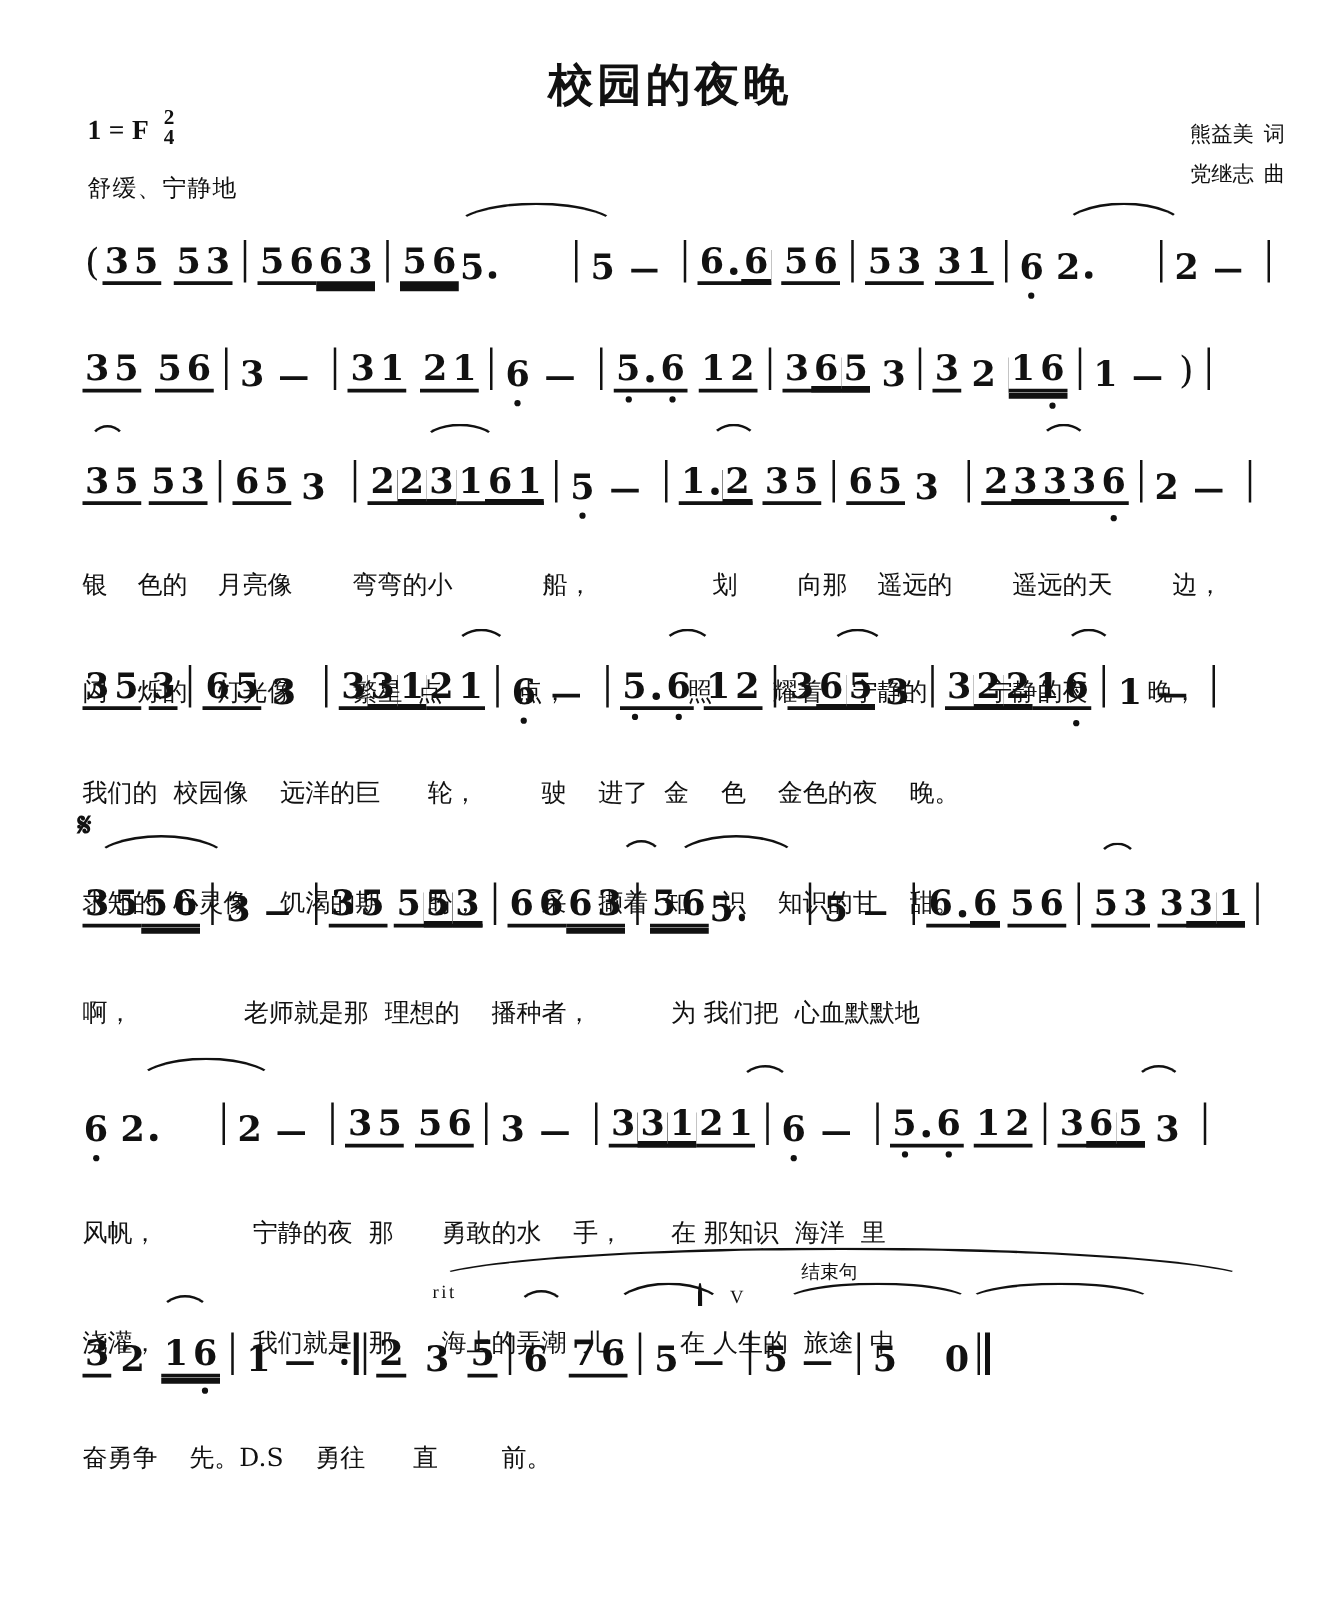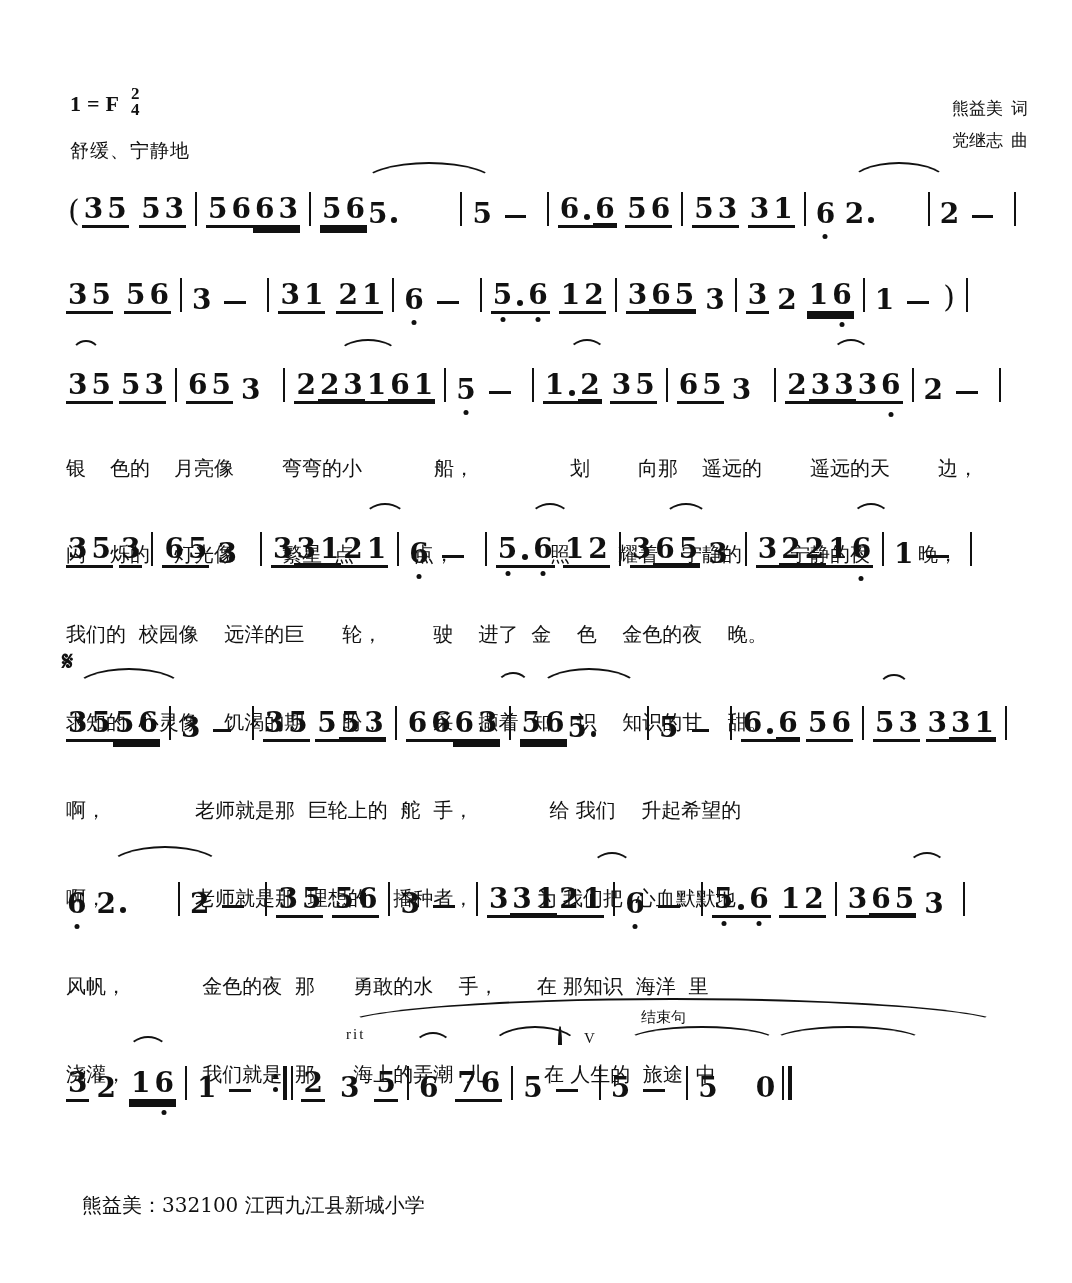--- a/index.html
+++ b/index.html
@@ -76,20 +76,21 @@
 
   
   .footer{position:absolute;left:82px;font-size:20px;font-family:"DejaVu Serif",serif;white-space:nowrap;}
   .footer.f2{opacity:.55;}
 </style>
 </head>
 <body>
 
 <div id="sheet">
 
+  <div class="title">校园的夜晚</div>
 
   <div class="keysig">
     <span>1</span>
     <span class="eq">=</span>
     <span>F</span>
     <span class="meter">
       <span class="num">2</span>
       <span class="den">4</span>
     </span>
   </div>
@@ -458,21 +459,20 @@
         </span>
       <span class="bar"></span>
     </div>
     <span class="slur" style="left:8px;top:-22px;width:106px;"></span>
     <span class="slur sm" style="left:430px;top:-18px;width:30px;"></span>
     <span class="slur" style="left:472px;top:-22px;width:98px;"></span>
     <span class="slur sm" style="left:812px;top:-16px;width:28px;"></span>
   </div>
 
   <div class="lyrics" style="left:66px;top:742px;">
-    <div class="lr">啊，              老师就是那  巨轮上的  舵  手，            给 我们    升起希望的</div>
     <div class="lr">啊，              老师就是那  理想的    播种者，          为 我们把  心血默默地</div>
   </div>
 
   <div class="system" style="top:866px;">
     <div class="notes">
       <span class="n">6<i class="od low"></i></span>
         <span class="sp" style="width:8px"></span>
         <span class="n">2</span>
         <span class="augdot"></span>
       <span class="sp" style="width:40px"></span>
@@ -525,21 +525,21 @@
         <span class="sp" style="width:7px"></span>
         <span class="n">3</span>
       <span class="bar" style="margin-left:18px"></span>
     </div>
     <span class="slur" style="left:42px;top:-20px;width:110px;"></span>
     <span class="slur sm" style="left:526px;top:-14px;width:36px;"></span>
     <span class="slur sm" style="left:842px;top:-14px;width:34px;"></span>
   </div>
 
   <div class="lyrics" style="left:66px;top:918px;">
-    <div class="lr">风帆，            金色的夜  那      勇敢的水    手，      在 那知识  海洋  里</div>
+    <div class="lr">风帆，            宁静的夜  那      勇敢的水    手，      在 那知识  海洋  里</div>
     <div class="lr">浇灌，            我们就是  那      海上的弄潮  儿，      在 人生的  旅途  中</div>
   </div>
 
   <div class="system" style="top:1050px;">
     <div class="notes">
       <span class="grp b1">
           <span class="n">3</span>
         </span>
         <span class="sp" style="width:6px"></span>
         <span class="n">2</span>
@@ -596,17 +596,17 @@
     <span class="mark" style="left:575px;top:-42px;font-size:15px;font-family:'DejaVu Serif',serif;">结束句</span>
     <span class="slur sm" style="left:348px;top:-18px;width:34px;"></span>
     <span class="slur" style="left:424px;top:-24px;width:86px;"></span>
     <span class="fermata" style="left:492px;top:-22px;"><span class="arc"></span><span class="dot"></span></span>
     <span class="breath" style="left:518px;top:-20px;">V</span>
     <span class="slur flat" style="left:560px;top:-24px;width:148px;"></span>
     <span class="slur flat" style="left:706px;top:-24px;width:148px;"></span>
   </div>
 
   <div class="lyrics" style="left:66px;top:1098px;">
-  </div>
-
-  <div class="footer" style="top:1192px;">熊益美：332100 江西九江县新城小学</div>
+    <div class="lr">奋勇争    先。D.S    勇往      直        前。</div>
+  </div>
+
 
 </div>
 
 </body></html>

